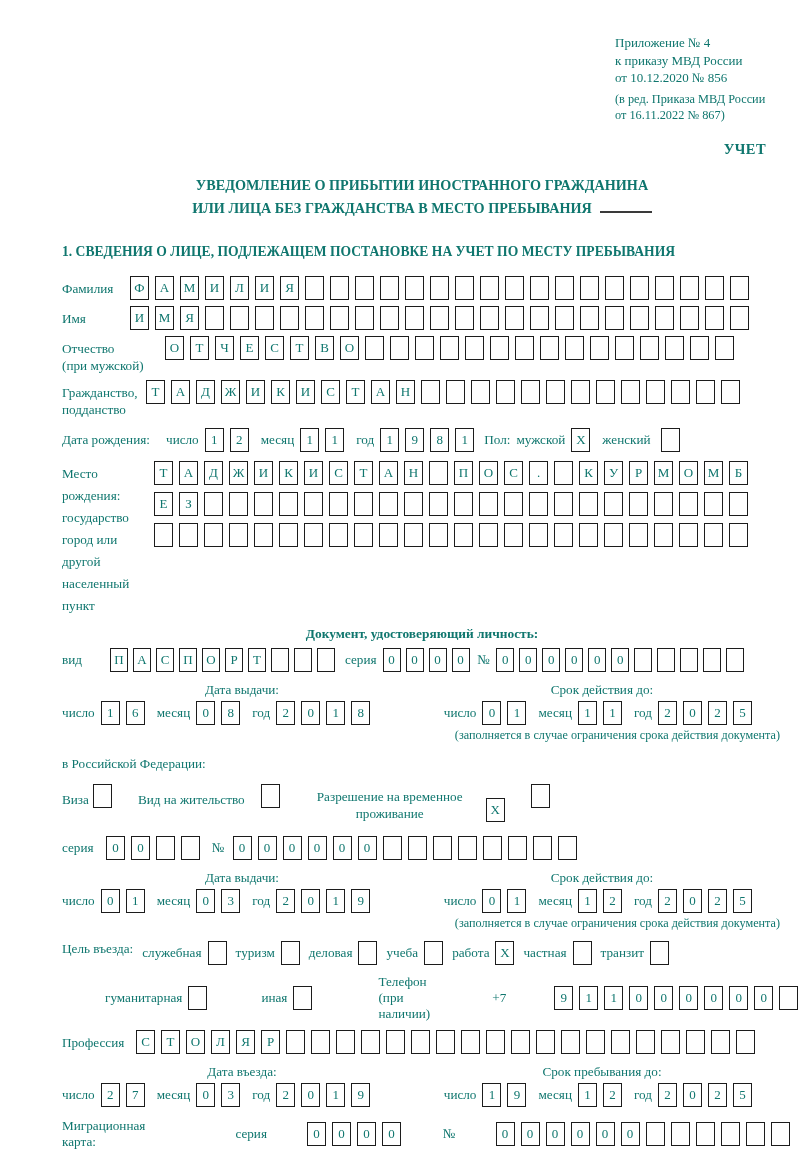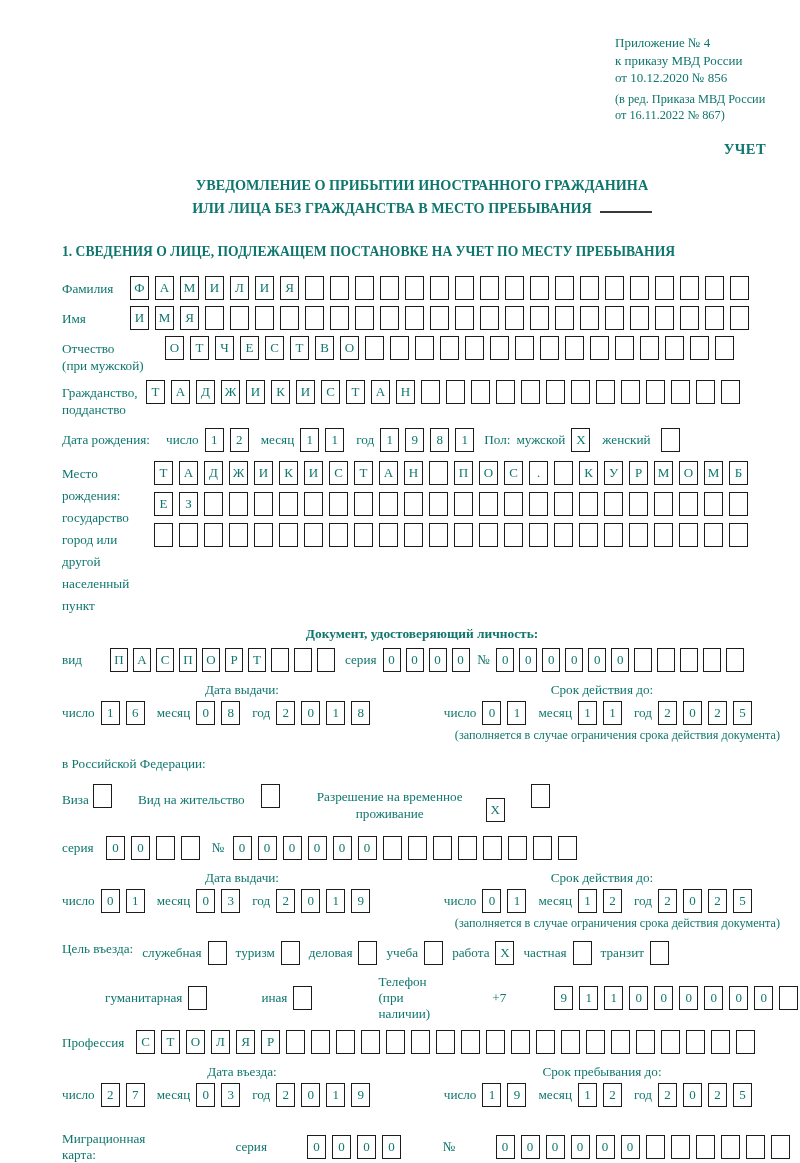--- a/index.html
+++ b/index.html
@@ -621,21 +621,21 @@
       <span class="dlabel">год</span>
       <span class="cells">
           <span class="cell">2</span>
           <span class="cell">0</span>
           <span class="cell">2</span>
           <span class="cell">5</span>
         </span>
     </span>
   </div>
 
-  <div class="frow" style="align-items:center;margin-top:24px;gap:32px;">
+  <div class="frow" style="align-items:center;margin-top:11px;gap:32px;">
     <span class="lbl">Миграционная карта:</span>
     <span class="lbl" style="margin-left:58px;margin-right:8px;">серия</span>
     <span class="cells">
         <span class="cell">0</span>
         <span class="cell">0</span>
         <span class="cell">0</span>
         <span class="cell">0</span>
       </span>
     <span class="lbl" style="margin:0 8px 0 10px;">№</span>
     <span class="cells">

